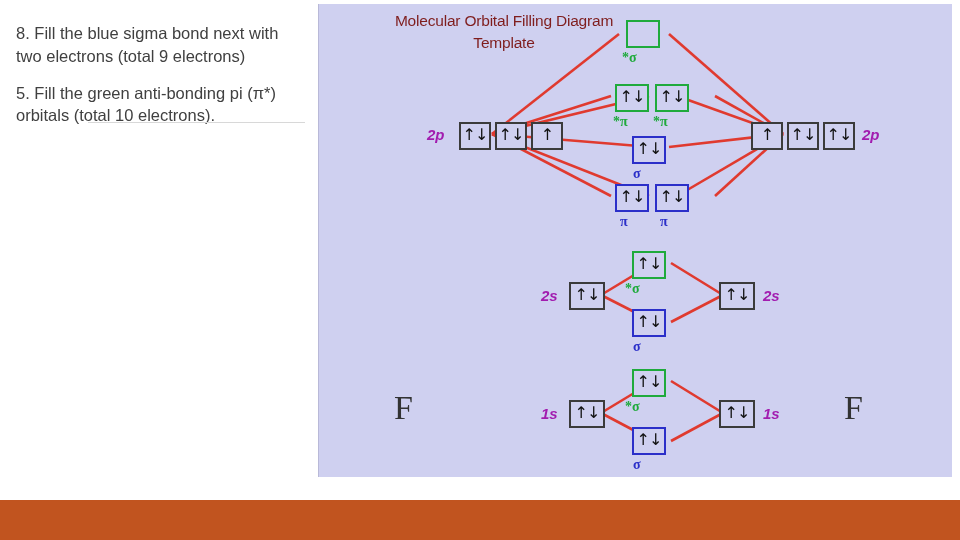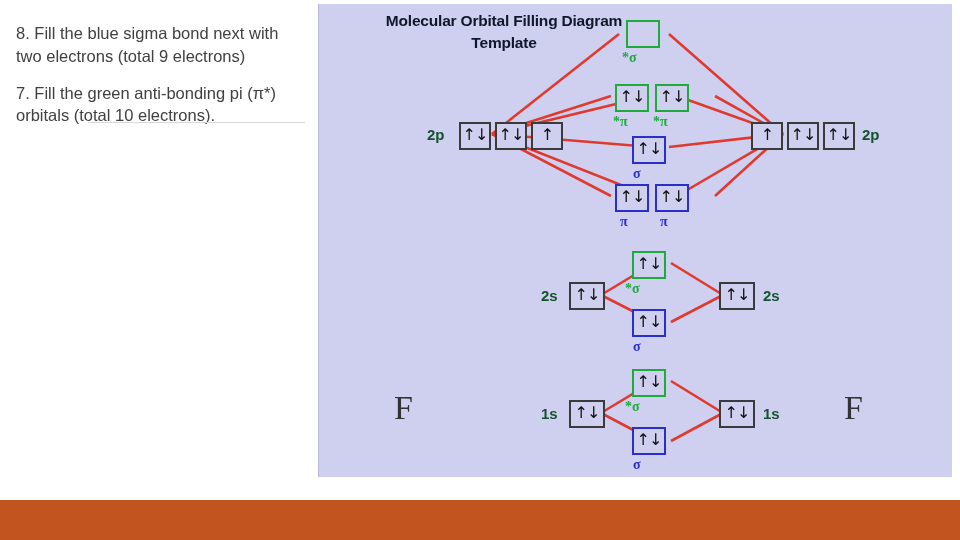--- a/index.html
+++ b/index.html
@@ -68,23 +68,23 @@
     background: #cfd0f0;
     border-left: 1px solid #b9b9d8;
   }
   .diag-title {
     position: absolute;
     left: 20px;
     top: 8px;
     width: 330px;
     text-align: center;
     font-family: "Liberation Sans", sans-serif;
-    font-weight: bold;
+    font-weight: normal;
     font-size: 15.5px;
-    color: #0f172a;
+    color: #7f1d1d;
     letter-spacing: -0.2px;
   }
   .diag-title .l2 { display: block; margin-top: 4px; }
 
   
   .bottom-bar {
     position: absolute;
     left: 0;
     top: 500px;
     width: 960px;
@@ -123,21 +123,22 @@
     line-height: 1;
     letter-spacing: -1px;
     font-family: "DejaVu Sans", sans-serif;
     transform: translateY(-1px);
   }
   .lbl {
     position: absolute;
     font-family: "Liberation Sans", sans-serif;
     font-weight: bold;
     font-size: 15px;
-    color: #14532d;
+    color: #a21caf;
+    font-style: italic;
   }
   .sym {
     position: absolute;
     font-family: "Liberation Serif", serif;
     font-weight: bold;
     font-size: 14px;
   }
   .sym.green { color: #1faa3c; }
   .sym.blue { color: #2b2fc9; }
   .atom-label {
@@ -154,21 +155,21 @@
     pointer-events: none;
   }
 </style>
 </head>
 <body>
 
 <div class="slide">
 
   <div class="text-col">
     <div class="para p2">8.  Fill the blue sigma bond next with two electrons (total 9 electrons)</div>
-    <div class="para p3">7.  Fill the green anti-bonding pi (π*) orbitals (total 10 electrons).</div>
+    <div class="para p3">5.  Fill the green anti-bonding pi (π*) orbitals (total 10 electrons).</div>
   </div>
   <div class="divider"></div>
 
   <div class="img-wrap">
     <div class="img-inner">
 
       <svg class="lines" viewBox="0 0 633 473">
         <g stroke="#e03a2f" stroke-width="2.6" fill="none">
 
           <path d="M 173 130 L 300 30"></path>

